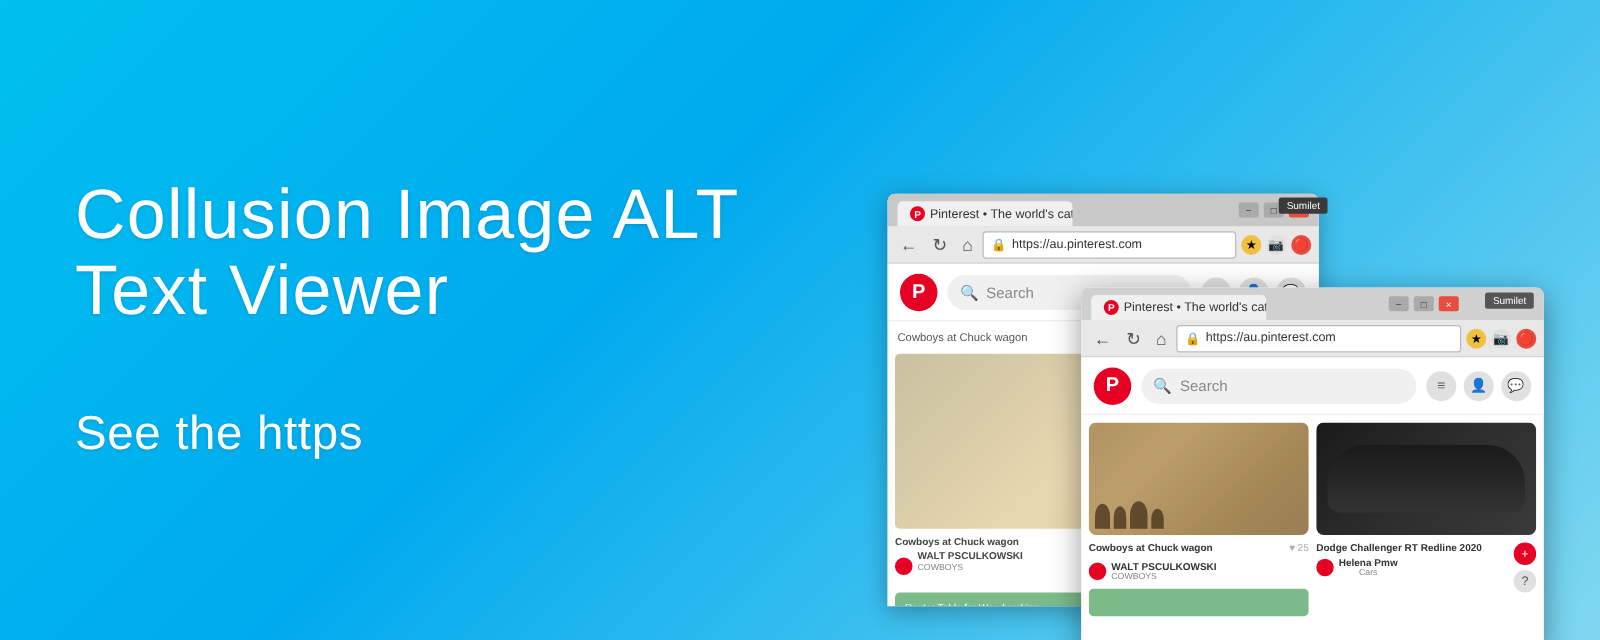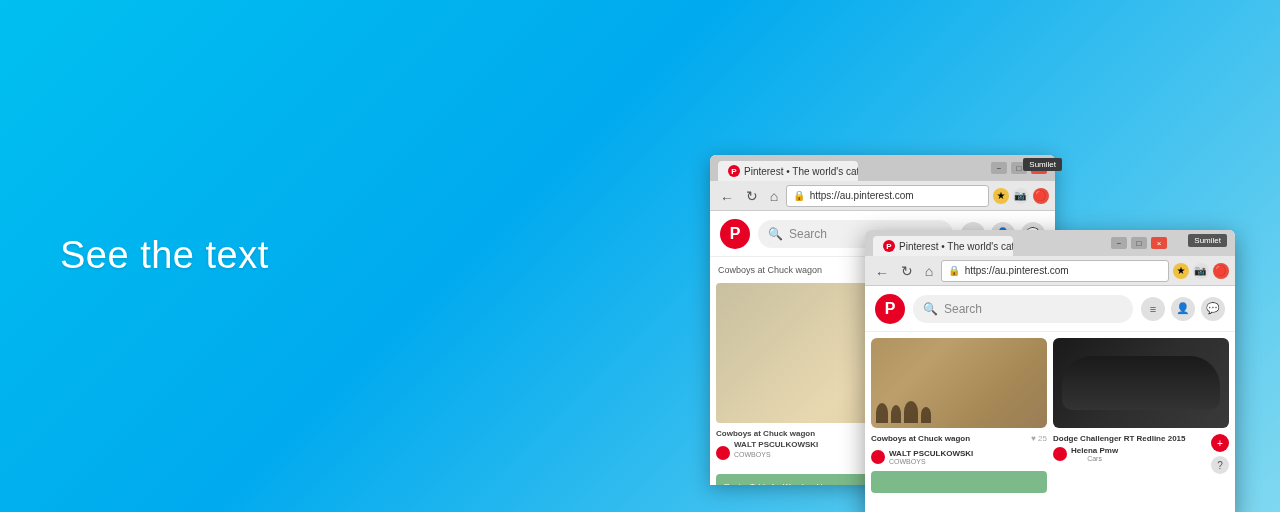--- a/index.html
+++ b/index.html
@@ -467,22 +467,23 @@
       font-size: 8px;
       color: white;
     }
   </style>
 </head>
 <body>
 
 <div class="background">
 
   <div class="left-section">
+    <h1 class="main-title">Collusion Image ALT Text Viewer</h1>
     <p class="subtitle">
-      <span>See the text</span><br>
+      <span>See the https</span><br>
     </p>
   </div>
 
   <div class="right-section">
 
     <div class="browser-back">
 
       <div class="browser-titlebar browser-titlebar-back">
         <div class="tab-area">
           <div class="tab">
@@ -627,21 +628,21 @@
             </div>
           </div>
 
           <div class="front-col">
 
             <div class="front-pin-image-tall2">
               <div class="car-silhouette"></div>
             </div>
             <div style="display:flex;align-items:flex-start;justify-content:space-between;">
               <div>
-                <div class="front-pin-meta">Dodge Challenger RT Redline 2015</div>
+                <div class="front-pin-meta">Dodge Challenger RT Redline 2020</div>
                 <div class="front-pin-user" style="margin-top:3px;text-align:center;">
                   <div class="user-avatar"></div>
                   <div>
                     <div class="front-pin-meta">Helena Pmw</div>
                     <div class="front-pin-sub">Cars</div>
                   </div>
                 </div>
               </div>
               <div style="display:flex;flex-direction:column;gap:4px;align-items:center;">
                 <div class="action-btn action-plus">+</div>

